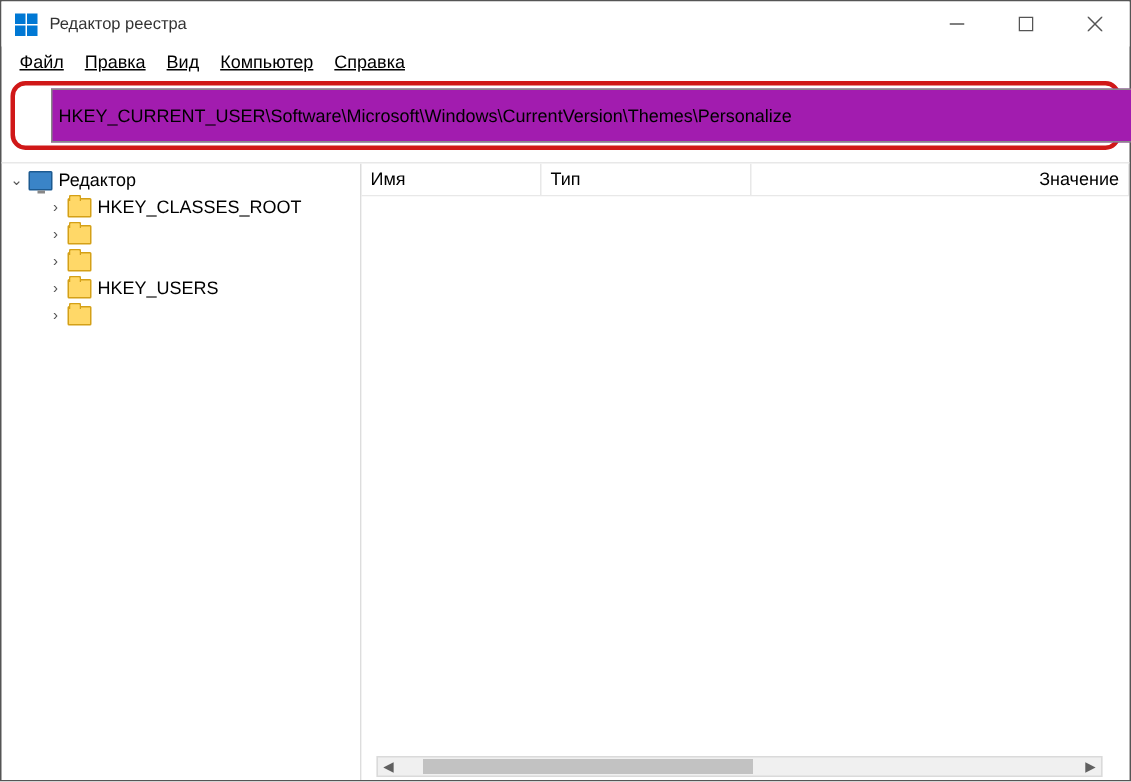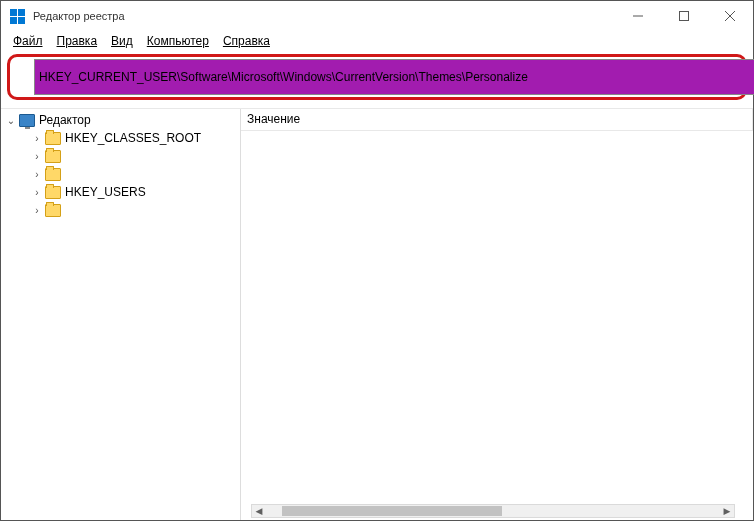--- a/index.html
+++ b/index.html
@@ -31,21 +31,21 @@
   .tree-row .pc { width: 16px; height: 13px; background: #3a84c7; border: 1px solid #1c5a91; margin-right: 4px; border-radius: 1px; position: relative; }
   .tree-row .pc::after { content: ""; position: absolute; bottom: -3px; left: 5px; width: 5px; height: 2px; background: #888; }
   .tree-row .label { font-size: 12px; }
   .sub { padding-left: 22px; }
   
   .list { flex: 1; display: flex; flex-direction: column; overflow: hidden; }
   .list-header { height: 22px; display: flex; border-bottom: 1px solid #e8e8e8; }
   .list-header .col { padding: 3px 6px; font-size: 12px; border-right: 1px solid #e8e8e8; }
   .col.name { width: 120px; }
   .col.type { width: 140px; }
-  .col.value { flex: 1; }
+  .col.value { flex: 1; text-align: right; }
   .list-body { flex: 1; background: #fff; position: relative; }
   
   .hscroll { position: absolute; bottom: 2px; left: 10px; right: 18px; height: 14px; background: #f0f0f0; border: 1px solid #dadada; }
   .hscroll-thumb { position: absolute; top: 1px; left: 30px; width: 220px; height: 10px; background: #c2c2c2; }
   .hscroll-arr { position: absolute; top: 0; width: 14px; height: 12px; display: flex; align-items: center; justify-content: center; color: #606060; font-size: 9px; }
   .hscroll-arr.l { left: 0; }
   .hscroll-arr.r { right: 0; }
 </style>
 </head>
 <body>
@@ -122,20 +122,22 @@
         </div>
         <div class="tree-row">
           <span class="expander">›</span>
           <span class="folder"></span>
         </div>
       </div>
     </div>
 
     <div class="list">
       <div class="list-header">
+        <div class="col name">Имя</div>
+        <div class="col type">Тип</div>
         <div class="col value">Значение</div>
       </div>
       <div class="list-body">
         <div class="hscroll">
           <div class="hscroll-arr l">◀</div>
           <div class="hscroll-thumb"></div>
           <div class="hscroll-arr r">▶</div>
         </div>
       </div>
     </div>

